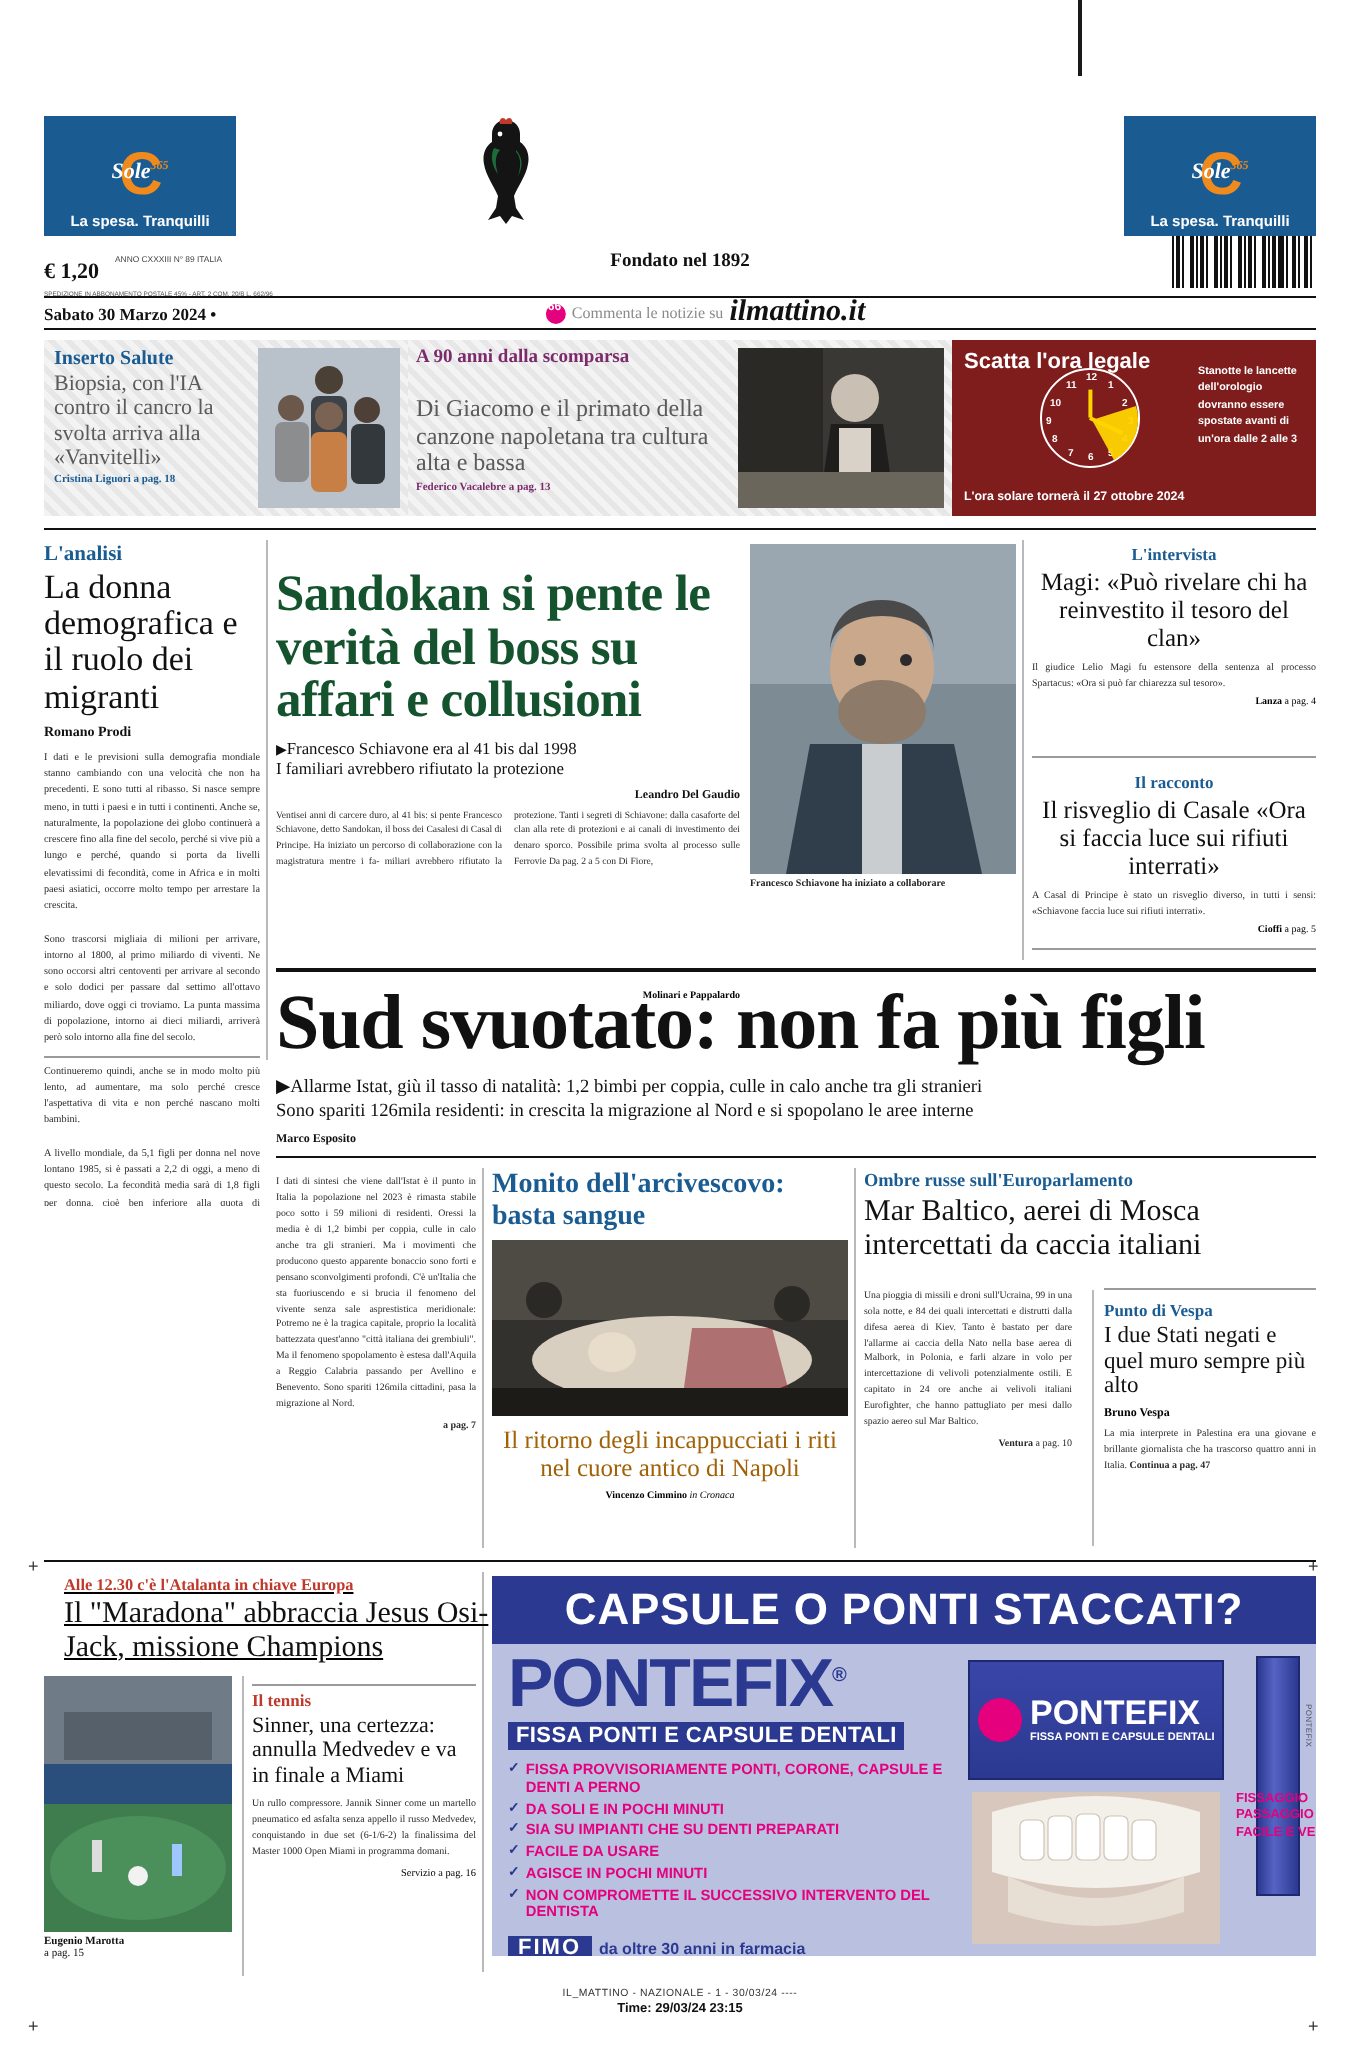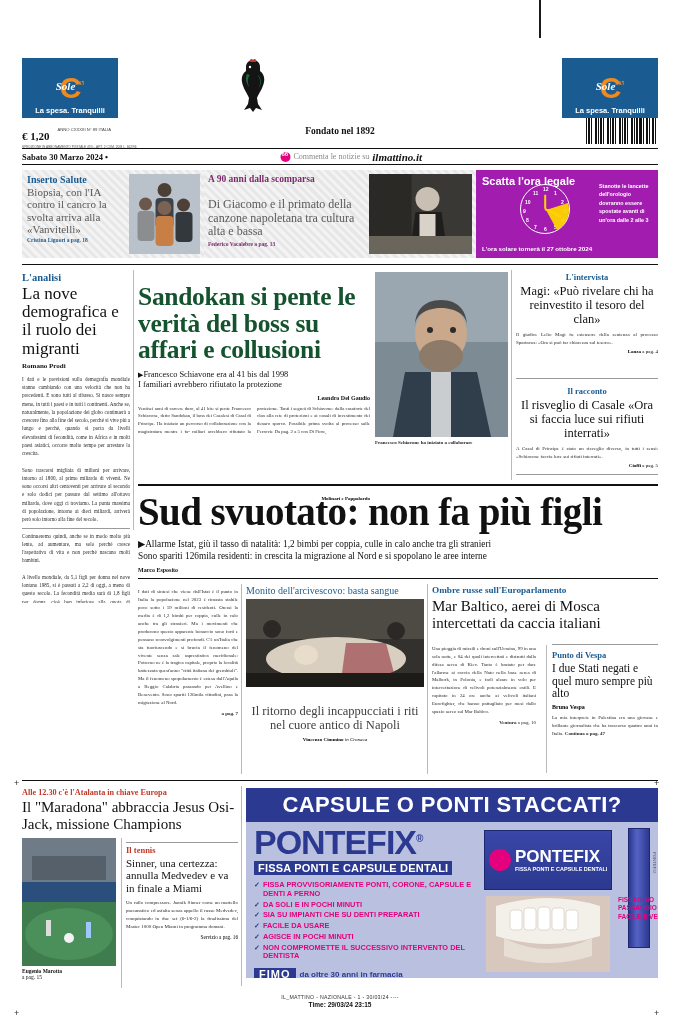--- a/index.html
+++ b/index.html
@@ -125,21 +125,21 @@
   }
   .comment-bubble::after {
     content: "66"; position: absolute; left: 1px; top: -1px;
     font-size: 6px; color: #fff; font-weight: bold;
     font-family: "Liberation Sans", sans-serif;
   }
   .commenta-txt {
     font-size: 8px; color: #8a8a8a; font-family: "Liberation Serif", serif;
   }
   .ilmattino-it {
-    font-size: 11px; color: #111; font-style: italic; font-weight: bold;
+    font-size: 15px; color: #111; font-style: italic; font-weight: bold;
     font-family: "Liberation Serif", serif;
   }
 
   
   .promo-strip {
     position: absolute; left: 22px; top: 170px; width: 636px; height: 88px;
     display: flex; gap: 0;
   }
   .promo-a {
     width: 182px; background:
@@ -179,21 +179,21 @@
   }
   .byline-purple {
     color: #7b2b6b; font-size: 5.5px; font-weight: bold; margin-top: 2px;
     font-family: "Liberation Serif", serif;
   }
   .promo-b-photo {
     flex: 1; background: linear-gradient(150deg,#3b3b38,#7a756b 40%,#2e2d2a);
     position: relative; overflow: hidden;
   }
   .promo-c {
-    flex: 1; background: #a21caf; position: relative; color: #fff;
+    flex: 1; background: #7f1d1d; position: relative; color: #fff;
     padding: 5px 6px;
   }
   .promo-c-title {
     font-family: "Liberation Sans", sans-serif; font-weight: bold;
     font-size: 11px; line-height: 1.1; color: #ffffff;
   }
   .clock {
     position: absolute; left: 44px; top: 14px;
     width: 50px; height: 50px; border-radius: 50%;
     border: 1.5px solid #fff;
@@ -320,30 +320,30 @@
     position: absolute; left: 138px; top: 588px; width: 100px;
     font-size: 4.9px; line-height: 1.62; color: #2a2a2a; text-align: justify;
     font-family: "Liberation Serif", serif;
   }
   .midleft-credit {
     font-size: 5px; text-align: right; margin-top: 3px; font-weight: bold;
     font-family: "Liberation Serif", serif;
   }
   .arcivescovo { position: absolute; left: 246px; top: 585px; width: 178px; }
   .arc-kicker {
-    color: #1a5c92; font-weight: normal; font-size: 10px;
+    color: #1a5c92; font-weight: bold; font-size: 14px;
     font-family: "Liberation Serif", serif;
   }
   .arc-photo {
     width: 178px; height: 88px; margin-top: 3px;
     background: linear-gradient(160deg,#5c5a54,#35332f 50%,#1d1c19);
     overflow: hidden; position: relative;
   }
   .arc-head {
-    font-size: 12.5px; line-height: 1.12; color: #404040; margin-top: 17px;
+    font-size: 12.5px; line-height: 1.12; color: #a16207; margin-top: 5px;
     text-align: center; font-family: "Liberation Serif", serif;
   }
   .arc-credit {
     font-size: 5px; text-align: center; margin-top: 5px;
     font-family: "Liberation Serif", serif;
   }
   .europarl { position: absolute; left: 432px; top: 585px; width: 226px; }
   .eu-kicker {
     color: #1a5c92; font-weight: bold; font-size: 9.2px;
     font-family: "Liberation Serif", serif;
@@ -373,21 +373,21 @@
   .vespa-author {
     font-size: 6px; font-weight: bold; margin-top: 4px;
     font-family: "Liberation Serif", serif;
   }
   .vespa-body {
     font-size: 5px; line-height: 1.6; color: #2a2a2a; margin-top: 4px;
     text-align: justify; font-family: "Liberation Serif", serif;
   }
 
   
-  .sports { position: absolute; left: 22px; top: 788px; width: 216px; }
+  .sports { position: absolute; left: 32px; top: 788px; width: 216px; text-decoration: underline; }
   .sports-kicker {
     color: #c0392b; font-weight: bold; font-size: 8.2px;
     font-family: "Liberation Serif", serif;
   }
   .sports-head {
     font-size: 15px; line-height: 1.1; color: #111; margin-top: 2px;
     font-family: "Liberation Serif", serif;
   }
   .sports-photo {
     position: absolute; left: 22px; top: 838px; width: 94px; height: 128px;
@@ -640,21 +640,21 @@
   <div class="vrule" style="left:546px;top:645px;height:128px;"></div>
   <div class="hrule-thin" style="left:552px;top:644px;width:106px;"></div>
   <div class="hrule" style="left:22px;top:780px;width:636px;"></div>
   <div class="vrule" style="left:121px;top:838px;height:150px;"></div>
   <div class="vrule" style="left:241px;top:786px;height:200px;"></div>
   <div class="hrule-thin" style="left:126px;top:842px;width:112px;"></div>
   <div class="hrule-thin" style="left:22px;top:528px;width:108px;"></div>
 
   <div class="analysis">
     <div class="analysis-kicker">L'analisi</div>
-    <div class="analysis-head">La nove demografica e il ruolo dei migranti</div>
+    <div class="analysis-head">La donna demografica e il ruolo dei migranti</div>
     <div class="analysis-author">Romano Prodi</div>
     <div class="body-text drop" style="height:228px;overflow:hidden;white-space:pre-line;">I dati e le previsioni sulla demografia mondiale stanno cambiando con una velocità che non ha precedenti. E sono tutti al ribasso. Si nasce sempre meno, in tutti i paesi e in tutti i continenti. Anche se, naturalmente, la popolazione dei globo continuerà a crescere fino alla fine del secolo, perché si vive più a lungo e perché, quando si porta da livelli elevatissimi di fecondità, come in Africa e in molti paesi asiatici, occorre molto tempo per arrestare la crescita.
 
 Sono trascorsi migliaia di milioni per arrivare, intorno al 1800, al primo miliardo di viventi. Ne sono occorsi altri centoventi per arrivare al secondo e solo dodici per passare dal settimo all'ottavo miliardo, dove oggi ci troviamo. La punta massima di popolazione, intorno ai dieci miliardi, arriverà però solo intorno alla fine del secolo.
 
 Continueremo quindi, anche se in modo molto più lento, ad aumentare, ma solo perché cresce l'aspettativa di vita e non perché nascano molti bambini.
 
 A livello mondiale, da 5,1 figli per donna nel nove lontano 1985, si è passati a 2,2 di oggi, a meno di questo secolo. La fecondità media sarà di 1,8 figli per donna, cioè ben inferiore alla quota di rimpiazzo. La quasi maggioranza dei paesi il già sotto questa quota e lo saranno più di tre quarti nel 2050. Tutti i paesi europei si troveranno sostanzialmente in questa situazione intorno alla fine del secolo.</div>
   </div>
 

